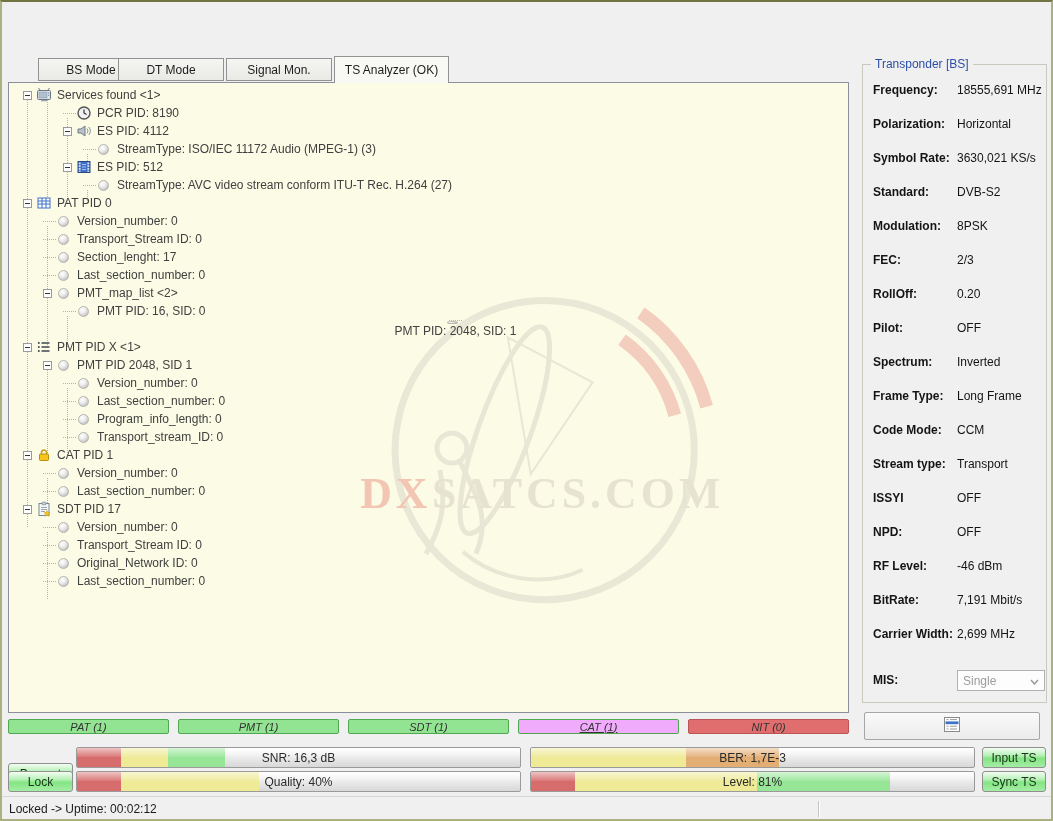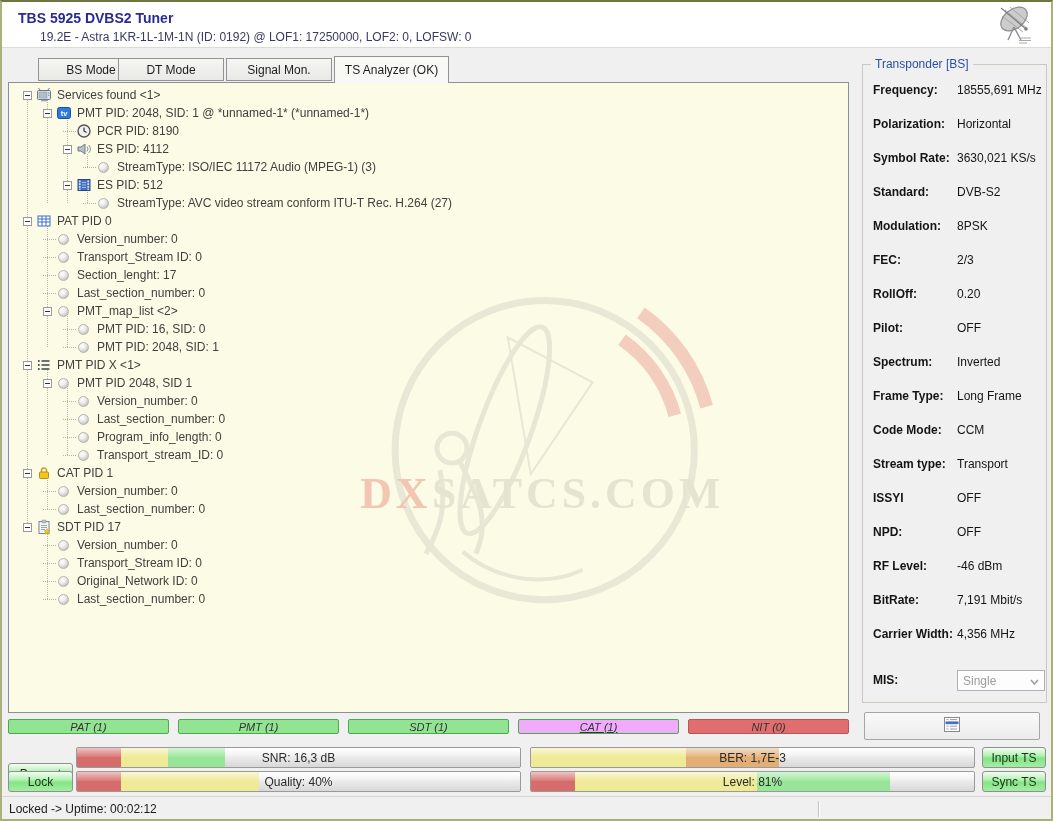--- a/index.html
+++ b/index.html
@@ -60,34 +60,20 @@
   
   .statusbar{position:absolute;left:0;top:796px;width:1053px;height:25px;background:#f0f0f0;border-top:1px solid #d6d6d6;
     display:flex;align-items:center;padding-left:9px;font-size:12px;color:#1b1b1b;}
   .status-divider{position:absolute;left:818px;top:4px;height:16px;width:2px;border-left:1px solid #c3c3c3;border-right:1px solid #ffffff;}
 </style>
 </head>
 <body>
 
 <div class="window">
 
-  <div class="header">
-    <div class="title">TBS 5925 DVBS2 Tuner</div>
-    <div class="subtitle">19.2E - Astra 1KR-1L-1M-1N (ID: 0192) @ LOF1: 17250000, LOF2: 0, LOFSW: 0</div>
-    <div class="logo">
-      <svg viewBox="0 0 48 42">
-        <ellipse cx="21" cy="15" rx="15" ry="9.5" transform="rotate(-38 21 15)" fill="#cccccc" stroke="#8f8f8f" stroke-width="1.2"></ellipse>
-        <path d="M12 6 L34 24 M9 12 L30 28 M17 3 L36 19" stroke="#9c9c9c" stroke-width="0.8" fill="none"></path>
-        <path d="M8 4 L33 25" stroke="#7d7d7d" stroke-width="1.2" fill="none"></path>
-        <circle cx="33" cy="25" r="1.8" fill="#7d7d7d"></circle>
-        <path d="M21 23 L15 36 M21 23 L28 36" stroke="#8f8f8f" stroke-width="1.4" fill="none"></path>
-        <path d="M26 34 h12 M26 36.5 h12 M26 39 h8" stroke="#a8a8a8" stroke-width="1" fill="none"></path>
-      </svg>
-    </div>
-  </div>
 
   <div class="tab" style="left:10px;width:106px;margin-left:28px;">BS Mode</div>
   <div class="tab" style="left:118px;width:106px;">DT Mode</div>
   <div class="tab" style="left:226px;width:106px;">Signal Mon.</div>
   <div class="tab active" style="left:334px;width:115px;">TS Analyzer (OK)</div>
 
   <div class="page">
     <svg class="watermark" viewBox="0 0 841 631">
       <circle cx="537" cy="368" r="150" fill="none" stroke="#e9e7d6" stroke-width="7"></circle>
       <path d="M614.5 257.4 A135 135 0 0 1 667.4 333.0" fill="none" stroke="#f3cdbd" stroke-width="13"></path>
@@ -121,30 +107,20 @@
               <path d="M4.5 3.5 L2.5 1 M11.5 3.5 L13.5 1" stroke="#6b7785" fill="none"></path>
               <rect x="1.5" y="3.5" width="13" height="9" rx="1" fill="#dfe5ea" stroke="#6b7785"></rect>
               <rect x="3" y="5" width="8" height="6" fill="#aebfd0" stroke="#8a97a5" stroke-width="0.5"></rect>
               <circle cx="12.8" cy="6" r="0.8" fill="#8a97a5"></circle>
               <circle cx="12.8" cy="8.2" r="0.8" fill="#8a97a5"></circle>
               <rect x="5" y="13" width="6" height="1.3" fill="#9aa5b0"></rect>
             </svg>
           </span>
           <span>Services found &lt;1&gt;</span>
         </div>
-        <div class="trow" style="padding-left: 34px;">
-          <div class="expander"></div>
-          <span class="ticon">
-            <svg viewBox="0 0 16 16">
-              <rect x="1.5" y="2.5" width="13" height="11" rx="2" fill="#2a7ae0" stroke="#1b4f9a"></rect>
-              <text x="8" y="11" font-size="7.5" font-weight="bold" fill="#ffffff" text-anchor="middle" font-family="Liberation Sans, sans-serif">tv</text>
-            </svg>
-          </span>
-          <span>PMT PID: 2048, SID: 1 @ *unnamed-1* (*unnamed-1*)</span>
-        </div>
         <div class="trow" style="padding-left: 54px;">
           <div class="stub"></div>
           <span class="ticon">
             <svg viewBox="0 0 16 16">
               <circle cx="8" cy="8" r="6" fill="#f0f0f0" stroke="#555555" stroke-width="1.4"></circle>
               <path d="M8 4.5 V8 L10.5 9.5" stroke="#333333" fill="none" stroke-width="1.2"></path>
             </svg>
           </span>
           <span>PCR PID: 8190</span>
         </div>
@@ -219,21 +195,21 @@
         <div class="trow" style="padding-left: 34px;">
           <div class="expander"></div>
           <div class="sphere"></div>
           <span>PMT_map_list &lt;2&gt;</span>
         </div>
         <div class="trow" style="padding-left: 54px;">
           <div class="stub"></div>
           <div class="sphere"></div>
           <span>PMT PID: 16, SID: 0</span>
         </div>
-        <div class="trow" style="padding-left: 54px;">
+        <div class="trow" style="padding-left: 54px; flex-direction: column;">
           <div class="stub"></div>
           <div class="sphere"></div>
           <span>PMT PID: 2048, SID: 1</span>
         </div>
         <div class="trow" style="padding-left: 14px;">
           <div class="expander"></div>
           <span class="ticon">
             <svg viewBox="0 0 16 16">
               <path d="M5.5 4 h8 M5.5 8 h8 M5.5 12 h8" stroke="#3c4650" stroke-width="1.5"></path>
               <circle cx="2.8" cy="4" r="1" fill="#3c4650"></circle>
@@ -385,21 +361,21 @@
         <div class="tp-row" style="top: 494px;">
           <span class="tp-label">RF Level:</span>
           <span class="tp-value">-46 dBm</span>
         </div>
         <div class="tp-row" style="top: 528px;">
           <span class="tp-label">BitRate:</span>
           <span class="tp-value">7,191 Mbit/s</span>
         </div>
         <div class="tp-row" style="top: 562px;">
           <span class="tp-label">Carrier Width:</span>
-          <span class="tp-value">4,356 MHz</span>
+          <span class="tp-value">2,699 MHz</span>
         </div>
       </div>
     <div class="tp-row" style="top:608px;">
       <span class="tp-label">MIS:</span>
       <div class="mis-select">
         <span>Single</span>
         <span>
           <svg width="9" height="6" viewBox="0 0 9 6">
               <path d="M1 1 L4.5 5 L8 1" fill="none" stroke="#9c9c9c" stroke-width="1.5"></path>
             </svg>

